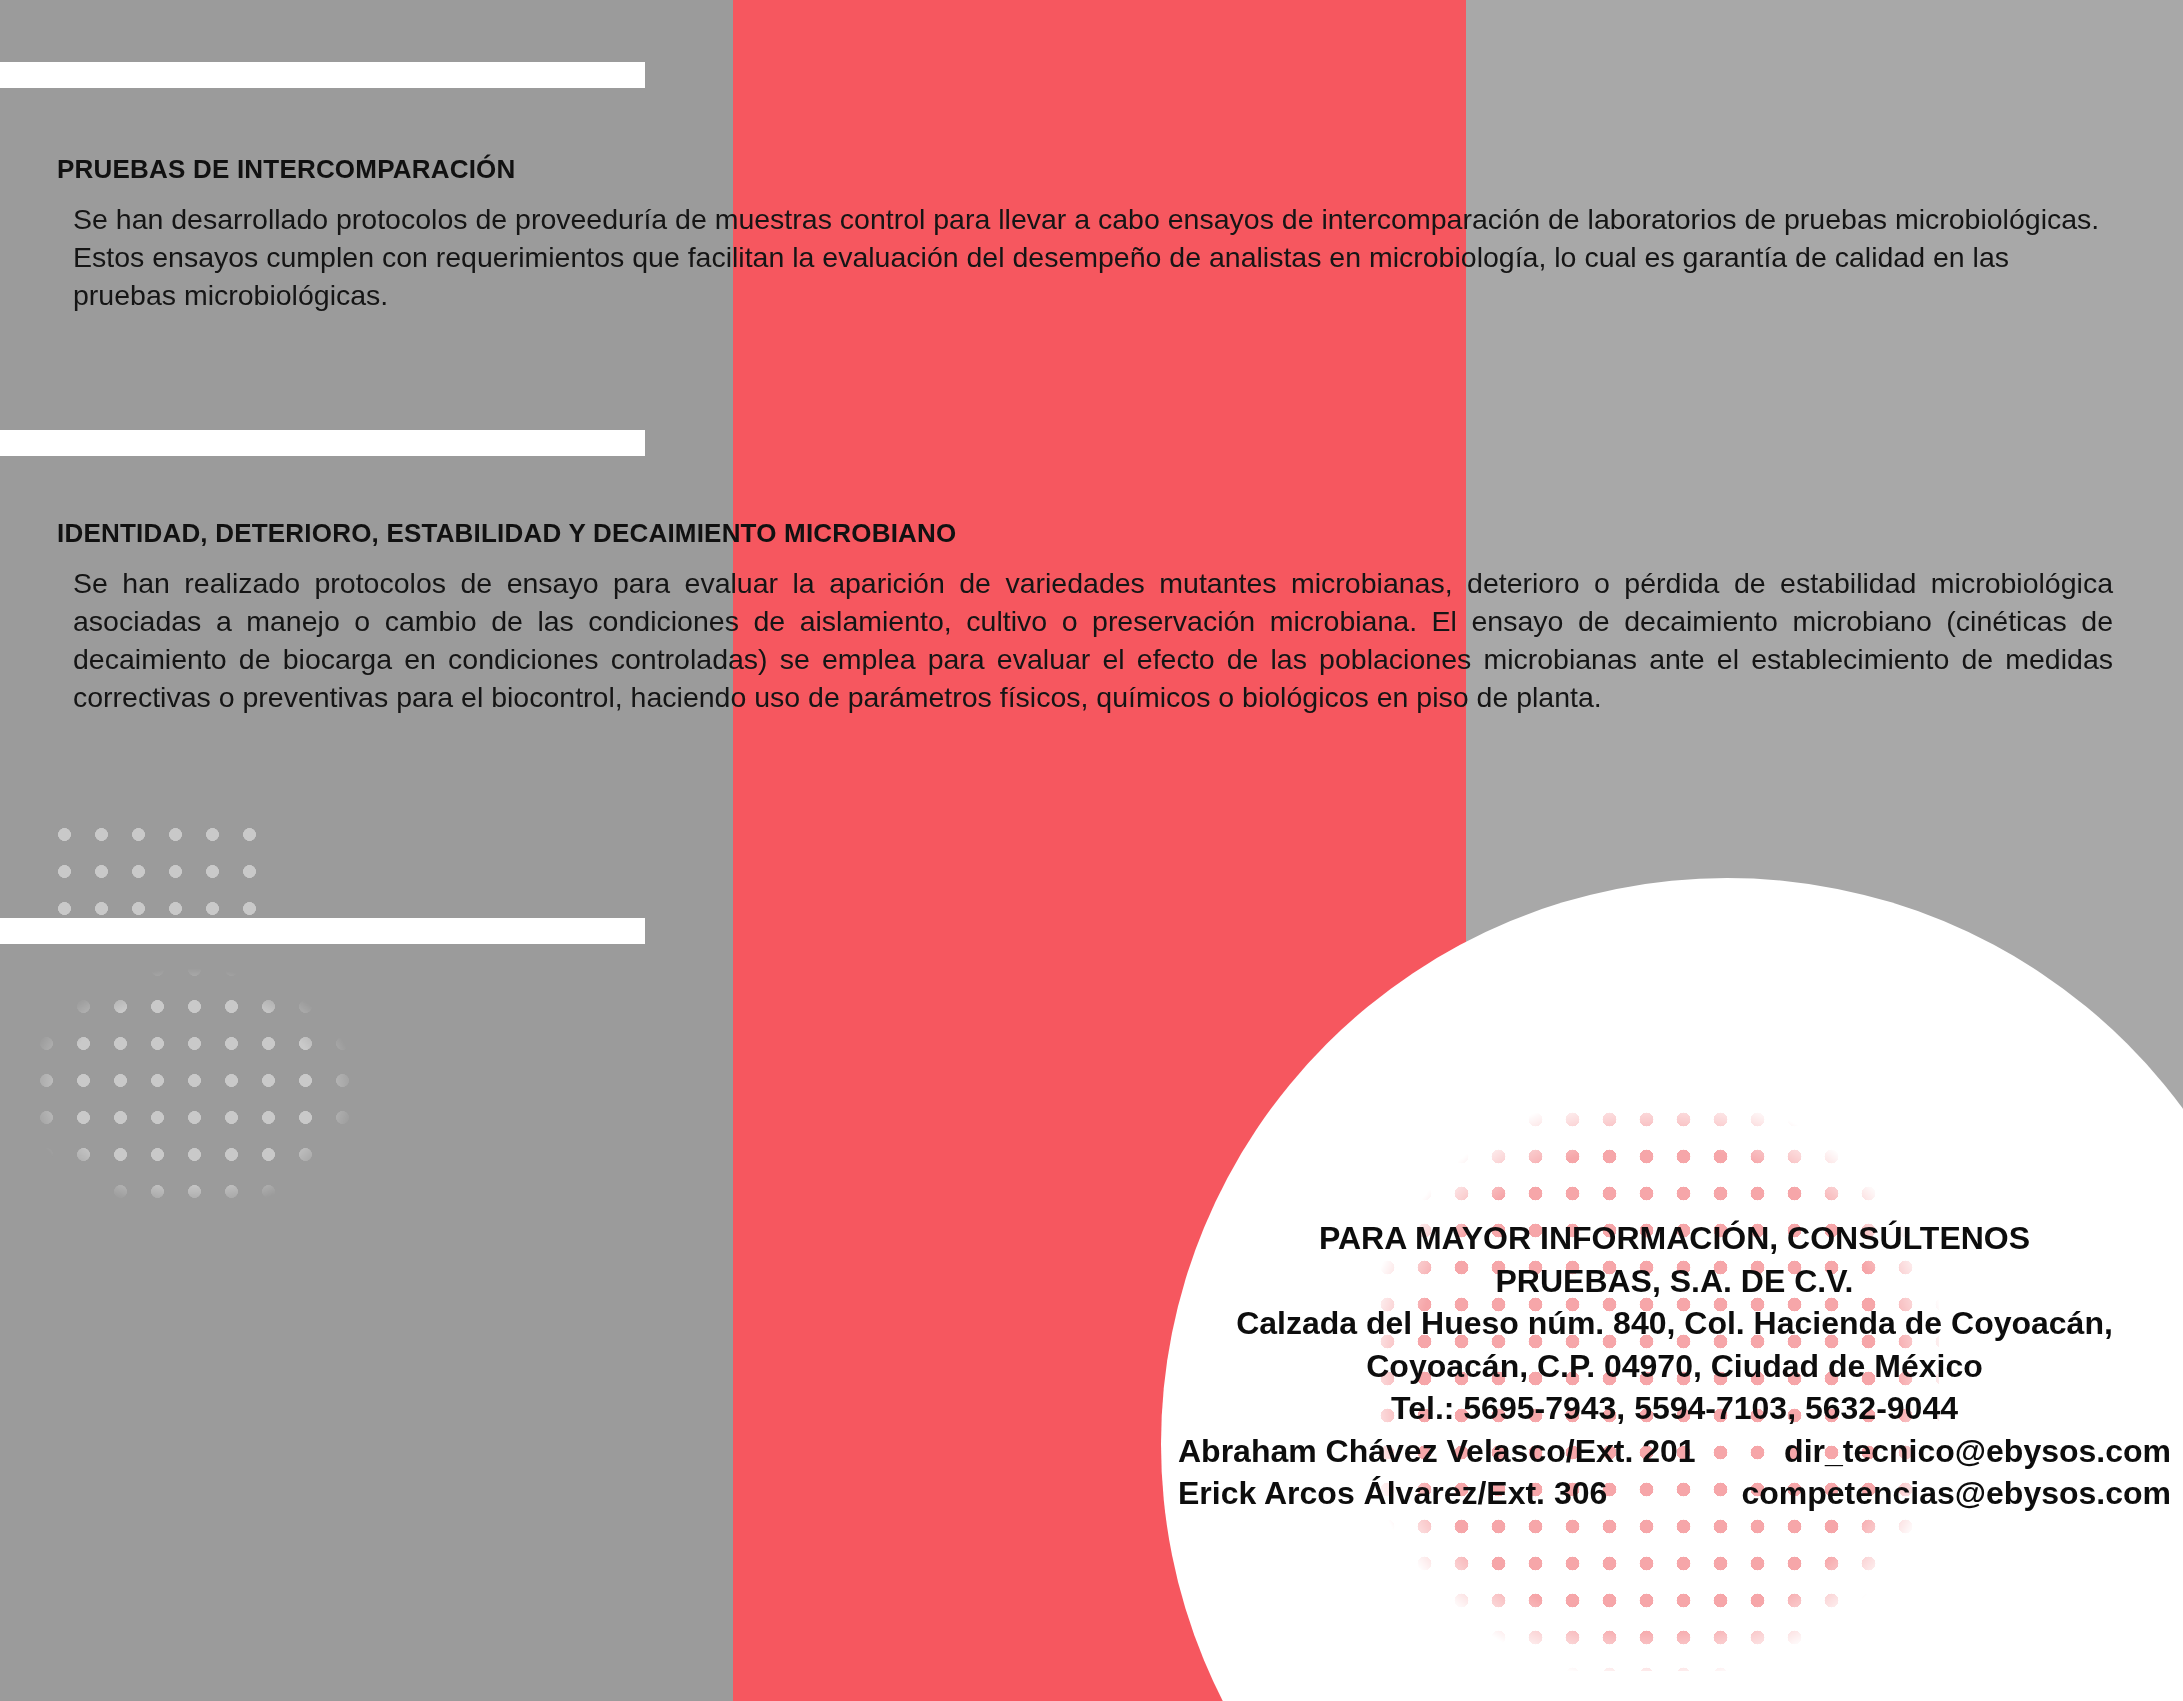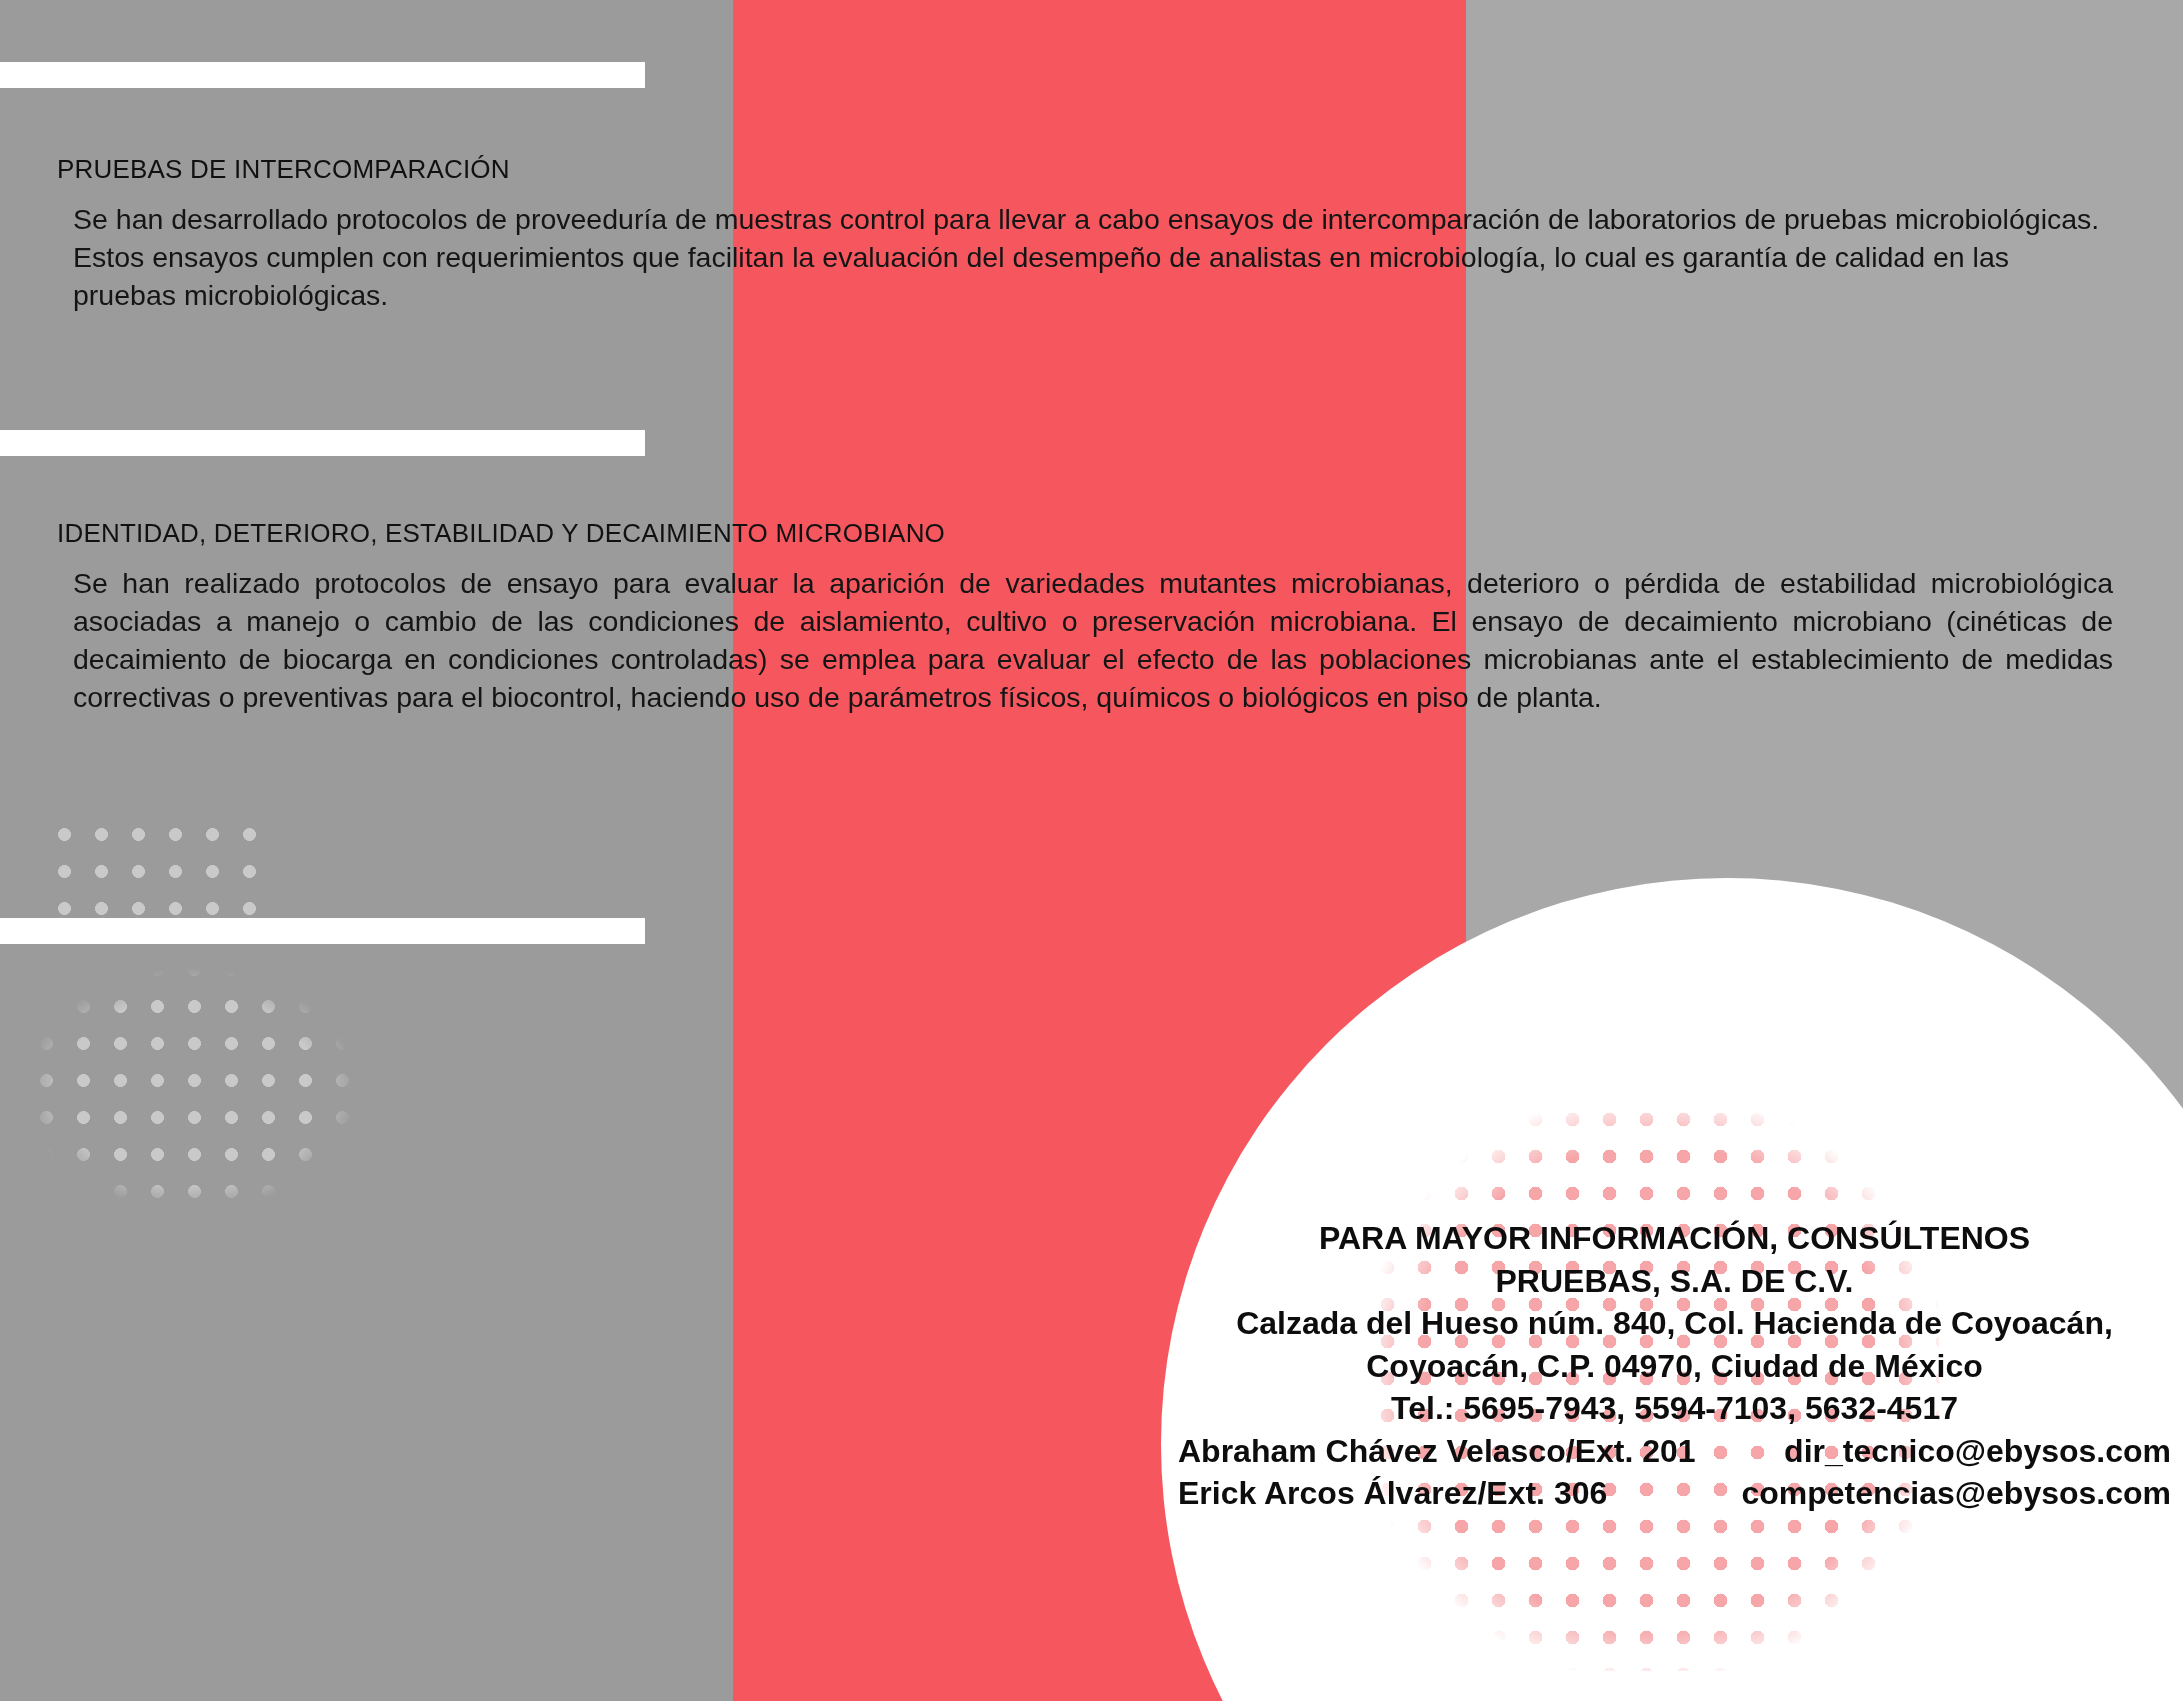--- a/index.html
+++ b/index.html
@@ -71,21 +71,21 @@
     left: 57px;
     width: 2072px;
     color: #111111;
   }
   .section.s1 { top: 154px; }
   .section.s2 { top: 518px; }
 
   .section h2 {
     margin: 0 0 6.2px 0;
     font-size: 26px;
-    font-weight: normal;
+    font-weight: bold;
     letter-spacing: 0.2px;
     line-height: 1.2;
   }
   .section p {
     margin: 16px;
     font-size: 28.5px;
     line-height: 1.33;
     color: #151515;
   }
   .section.s1 p { text-align: left; }
@@ -162,21 +162,21 @@
 
   <div class="circle">
     <div class="circle-dots"></div>
   </div>
 
   <div class="contact">
     <div class="line">PARA MAYOR INFORMACIÓN, CONSÚLTENOS</div>
     <div class="line">PRUEBAS, S.A. DE C.V.</div>
     <div class="line">Calzada del Hueso núm. 840, Col. Hacienda de  Coyoacán,</div>
     <div class="line">Coyoacán, C.P. 04970, Ciudad de México</div>
-    <div class="line">Tel.: 5695-7943, 5594-7103, 5632-4517</div>
+    <div class="line">Tel.: 5695-7943, 5594-7103, 5632-9044</div>
     <div class="contact-row">
       <span class="name">Abraham Chávez Velasco/Ext. 201</span>
       <span class="mail">dir_tecnico@ebysos.com</span>
     </div>
     <div class="contact-row">
       <span class="name">Erick Arcos Álvarez/Ext. 306</span>
       <span class="mail">competencias@ebysos.com</span>
     </div>
   </div>
 

